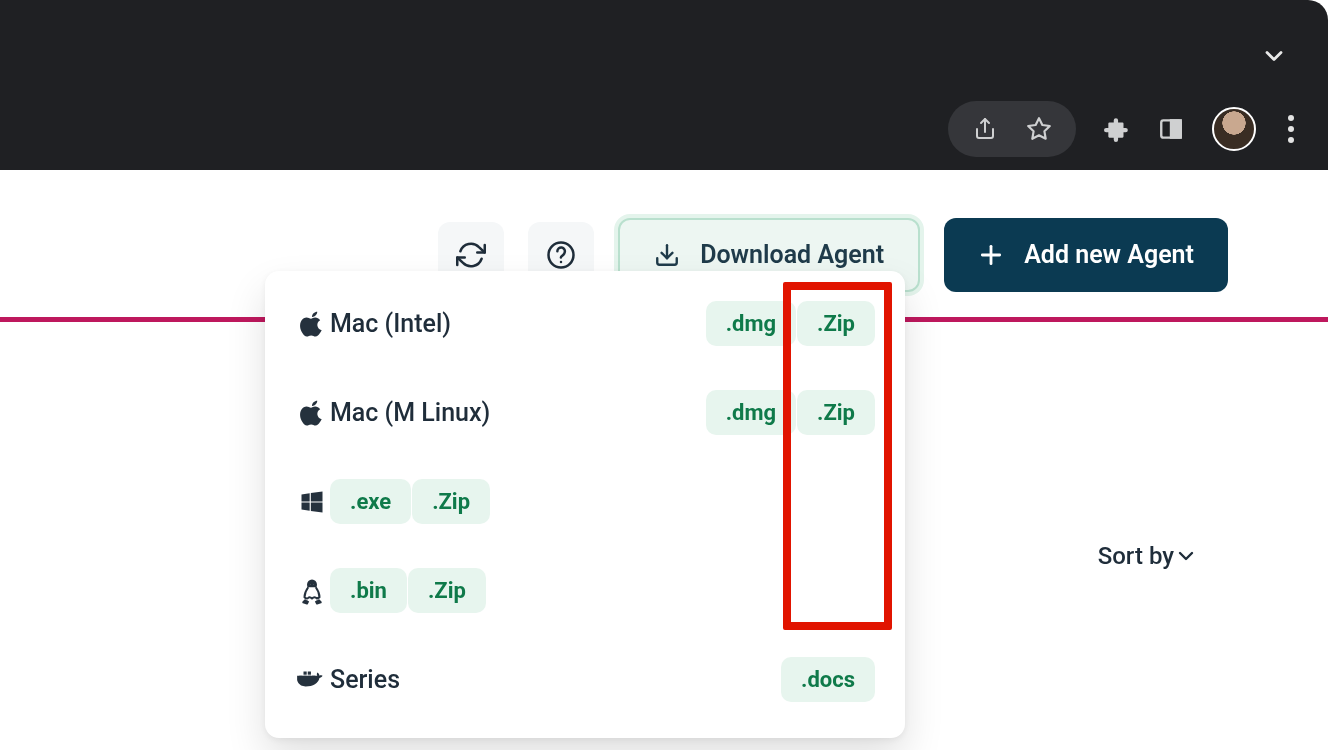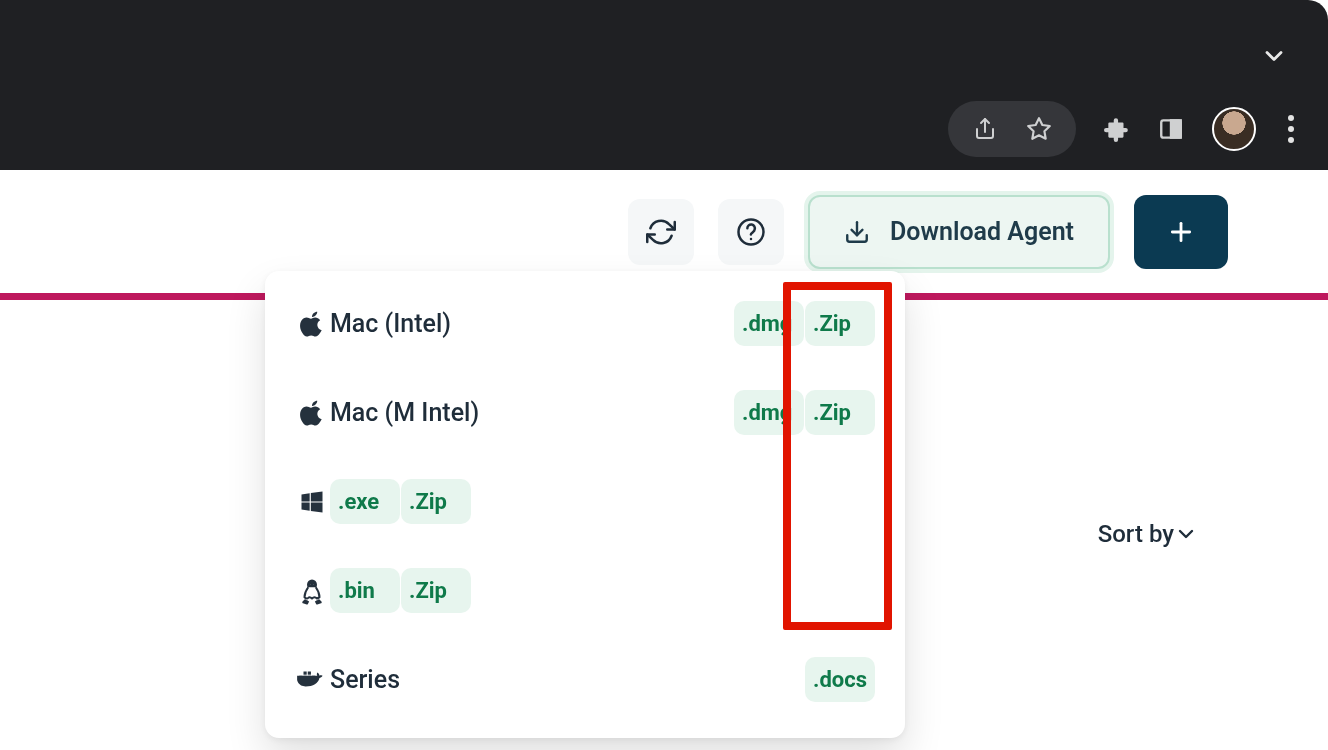--- a/index.html
+++ b/index.html
@@ -63,21 +63,22 @@
     position: relative;
   }
 
   .top-actions {
     height: 130px;
     display: flex;
     align-items: center;
     justify-content: flex-end;
     padding-right: 100px;
     gap: 24px;
-    border-bottom: 7px solid #be185d;
+    border-bottom: 5px solid #be185d;
+    margin-top: 22px;
   }
   .icon-btn {
     width: 66px; height: 66px;
     border-radius: 12px;
     background: #f5f7f8;
     display: inline-flex;
     align-items: center;
     justify-content: center;
     color: #1f2d3a;
     cursor: pointer;
@@ -140,21 +141,21 @@
     font-size: 25px;
     color: #1f2d3a;
     font-weight: 500;
     flex: 1;
   }
   .file-badge {
     background: #e7f5ee;
     color: #0f7a4a;
     font-weight: 700;
     font-size: 22px;
-    padding: 10px 8px;
+    padding: 10px 20px;
     border-radius: 10px;
     cursor: pointer;
     min-width: 70px;
     text-align: left;
   }
 
   
   .red-highlight {
     position: absolute;
     border: 8px solid #e11400;
@@ -237,20 +238,21 @@
       </span>
       <span>Download Agent</span>
     </div>
     <div class="pill-btn addnew-btn">
       <span>
         <svg width="26" height="26" viewBox="0 0 24 24" fill="none" stroke="currentColor" stroke-width="2.6" stroke-linecap="round">
             <line x1="12" y1="4" x2="12" y2="20"></line>
             <line x1="4" y1="12" x2="20" y2="12"></line>
           </svg>
       </span>
+      <span>Add new Agent</span>
     </div>
   </div>
 
   <div class="sort-row">
     <span>Sort by</span>
     <span>
       <svg width="24" height="24" viewBox="0 0 24 24" fill="none" stroke="currentColor" stroke-width="2.4" stroke-linecap="round" stroke-linejoin="round">
           <polyline points="6 9 12 15 18 9"></polyline>
         </svg>
     </span>
@@ -267,21 +269,21 @@
       <span class="os-label">Mac (Intel)</span>
       <span class="file-badge">.dmg</span>
       <span class="file-badge">.Zip</span>
     </div>
     <div class="dropdown-row">
       <span class="os-icon">
         <svg width="28" height="28" viewBox="0 0 24 24" fill="currentColor">
           <path d="M16.5 1.5c0 1.2-.5 2.3-1.3 3.1-.9.9-2.1 1.5-3.2 1.4-.1-1.2.5-2.4 1.3-3.2C14.1 2 15.4 1.5 16.5 1.5zM20.3 17.3c-.5 1.1-.9 1.6-1.6 2.6-.9 1.3-2.2 2.9-3.8 2.9-1.4 0-1.8-.9-3.6-.9-1.9 0-2.3.9-3.7.9-1.6 0-2.8-1.5-3.7-2.8C1.7 17 .9 12.3 3 9.1c1-1.6 2.7-2.6 4.4-2.6 1.5 0 2.5 1 3.7 1 1.2 0 1.9-1 3.7-1 1.5 0 3.1.8 4.2 2.2-3.7 2-3.1 7.3 1.3 8.6z"></path>
         </svg>
       </span>
-      <span class="os-label">Mac (M Intel)</span>
+      <span class="os-label">Mac (M Linux)</span>
       <span class="file-badge">.dmg</span>
       <span class="file-badge">.Zip</span>
     </div>
     <div class="dropdown-row">
       <span class="os-icon">
         <svg width="28" height="28" viewBox="0 0 24 24" fill="currentColor">
           <path d="M3 5.5l7-1v7H3V5.5zM3 12.5h7v7l-7-1v-6zM11 4.3l10-1.4v8.6H11V4.3zM11 12.5h10v8.6l-10-1.4v-7.2z"></path>
         </svg>
       </span>
       <span class="file-badge">.exe</span>

